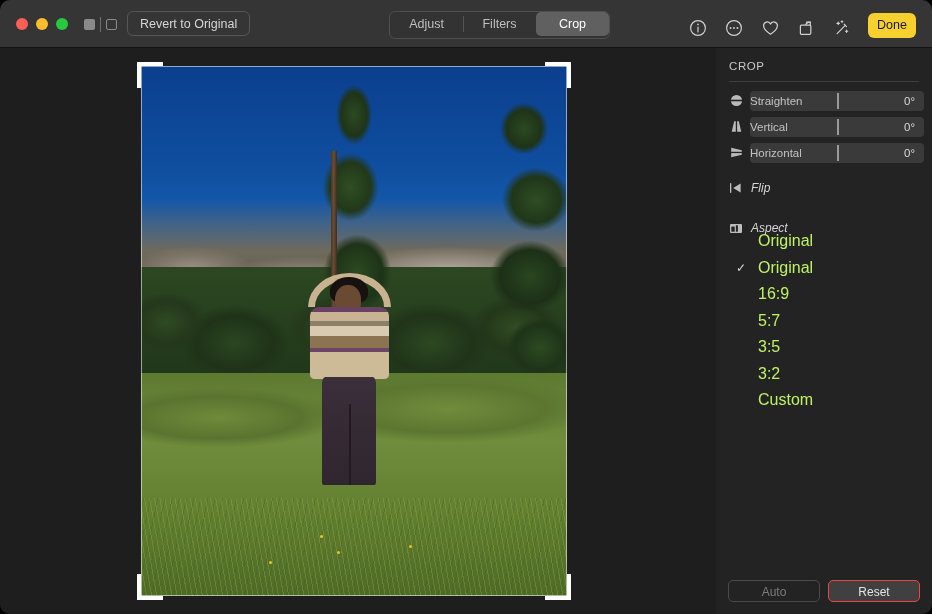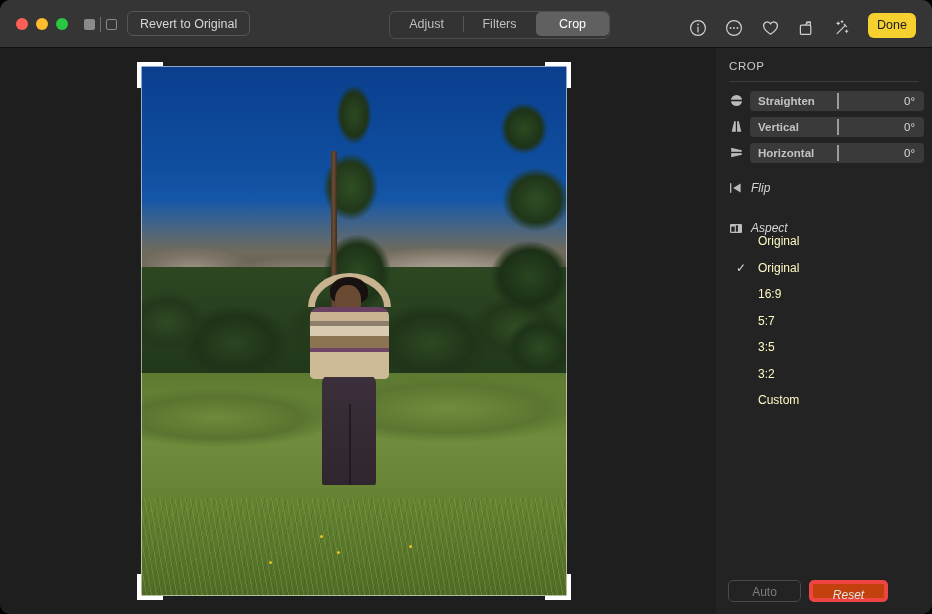--- a/index.html
+++ b/index.html
@@ -398,23 +398,21 @@
     background: #3a3a3a;
     border-radius: 4px;
     display: flex;
     align-items: center;
     position: relative;
     overflow: hidden;
   }
   .s-label {
     font-size: 11.5px;
     color: #c2c2c2;
-    padding-left: 8px;
     flex: 1 1 auto;
-    font-weight: bold;
   }
   .s-knob {
     position: absolute;
     left: 50%;
     top: 2px;
     width: 1.5px;
     height: 16px;
     background: #9a9a9a;
   }
   .s-value {
@@ -462,51 +460,50 @@
     position: absolute;
     left: 19px;
     width: 12px;
     font-size: 12px;
     color: #d6d6d6;
     text-align: center;
   }
   .aspect-label {
     position: absolute;
     left: 42px;
-    font-size: 12px;
-    color: #fef9c3;
+    font-size: 16px;
+    color: #bef264;
   }
 
   .bottom-btns {
     position: absolute;
     left: 12px;
     bottom: 12px;
-    width: 160px;
+    width: 192px;
     display: flex;
     gap: 8px;
   }
   .bbtn {
     flex: 1 1 0;
     height: 22px;
     line-height: 22px;
     text-align: center;
     font-size: 12px;
     border-radius: 5px;
     box-sizing: border-box;
   }
   .bbtn.auto {
     border: 1px solid #4a4a4a;
     color: #7c7c7c;
     background: transparent;
   }
   .bbtn.reset {
-    background: #c2410c;
+    background: #404040;
     color: #e4e4e4;
-    border: 4px solid #ef4444;
-    font-style: italic;
+    border: 1px solid #ef4444;
   }
 </style>
 </head>
 <body>
 
 <div class="window">
 
   <div class="titlebar">
 
     <div class="traffic">

